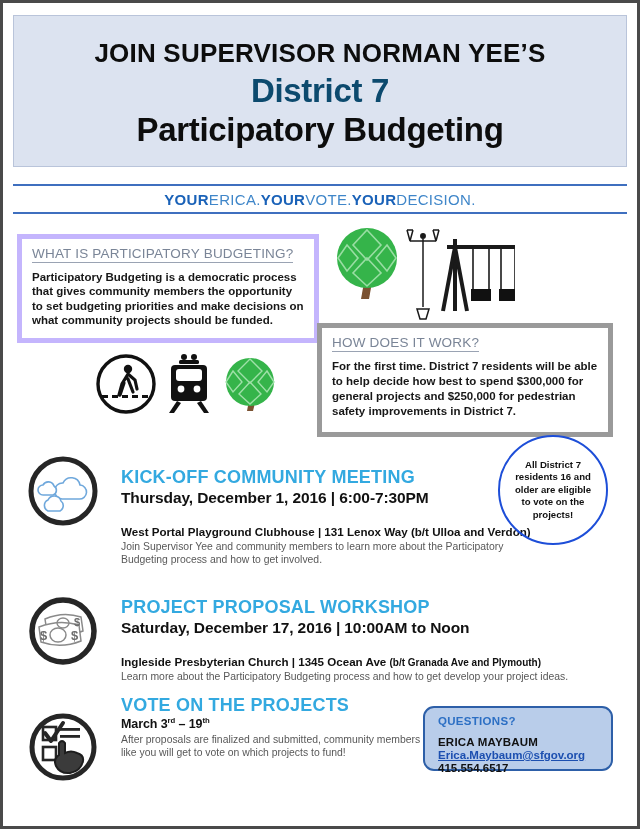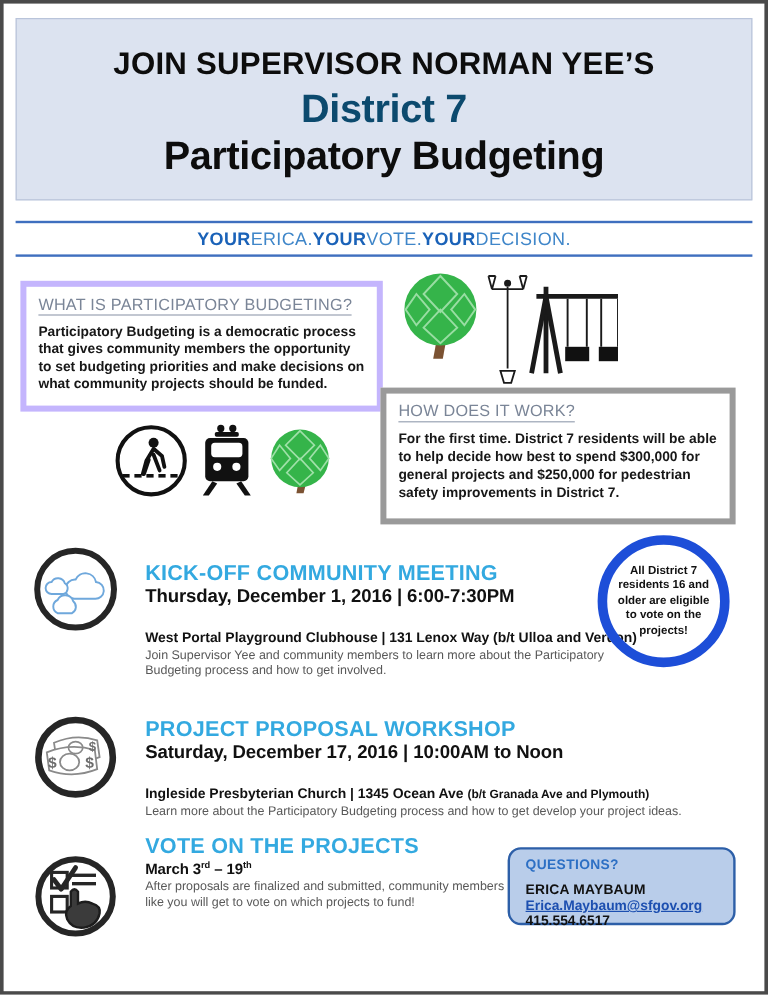--- a/index.html
+++ b/index.html
@@ -62,22 +62,22 @@
   .box-body {
     font-size: 11.5px; color: #171717; font-weight: bold;
     line-height: 14.4px; margin: 7px 10px 0 10px;
   }
   #box-how .box-body { line-height: 15px; }
   
   .illus-top { position: absolute; left: 322px; top: 222px; width: 190px; height: 104px; }
   .illus-mid { position: absolute; left: 92px; top: 350px; width: 195px; height: 62px; }
   
   .badge {
-    position: absolute; left: 495px; top: 443px; width: 110px; height: 110px;
-    border: 8px solid #1d4ed8; border-radius: 50%;
+    position: absolute; left: 495px; top: 432px; width: 110px; height: 110px;
+    border: 2px solid #1d4ed8; border-radius: 50%;
     display: flex; align-items: center; justify-content: center;
     text-align: center; background: transparent; z-index: 5;
   }
   .badge-text {
     font-size: 9.6px; font-weight: bold; color: #111; line-height: 12.4px;
     width: 84px;
   }
   
   .event { position: absolute; }
   .ev-icon { position: absolute; width: 72px; height: 72px; }

